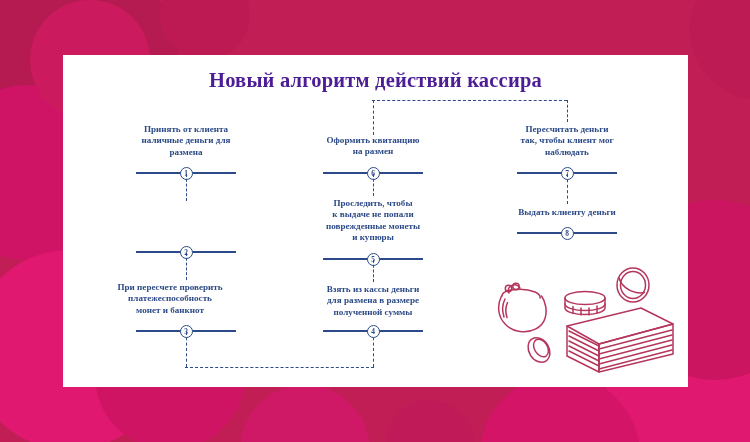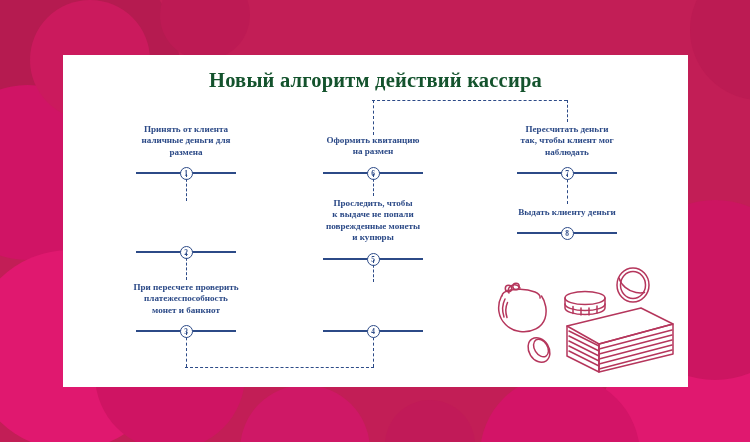--- a/index.html
+++ b/index.html
@@ -29,21 +29,21 @@
   }
   
   #title {
     position: absolute;
     left: 0; top: 14px;
     width: 625px;
     text-align: center;
     font-size: 20.5px;
     font-weight: 700;
     letter-spacing: .2px;
-    color: #14532d;
+    color: #4c1d95;
     font-family: "Liberation Serif", "DejaVu Serif", serif;
   }
   
   #flow { position: absolute; inset: 0; border-radius: 7px; }
   .node {
     position: absolute;
     text-align: center;
     color: #2c4a87;
     font-size: 9.1px;
     font-weight: 700;
@@ -127,21 +127,21 @@
         <div class="circle">1</div>
       </div>
       <div class="dash-v" style="left:122.5px; top:119px; height:27px;"></div>
 
       <div class="conn" style="left:73px; top:189px; width:100px;">
         <div class="bar"></div>
         <div class="circle">2</div>
       </div>
       <div class="dash-v" style="left:122.5px; top:198px; height:27px;"></div>
 
-      <div class="node" style="left:30px; top:227px; width:186px;">При пересчете проверить
+      <div class="node" style="left:14px; top:227px; width:186px;">При пересчете проверить
 платежеспособность
 монет и банкнот</div>
       <div class="conn" style="left:73px; top:268px; width:100px;">
         <div class="bar"></div>
         <div class="circle">3</div>
       </div>
 
       <div class="dash-v" style="left:122.5px; top:277px; height:35px;"></div>
       <div class="dash-h" style="left:122px; top:311.5px; width:189px;"></div>
       <div class="dash-v" style="left:310px; top:277px; height:35px;"></div>
@@ -162,20 +162,23 @@
       <div class="node" style="left:222px; top:143px; width:176px;text-align:center;">Проследить, чтобы
 к выдаче не попали
 поврежденные монеты
 и купюры</div>
       <div class="conn" style="left:260px; top:196px; width:100px;">
         <div class="bar"></div>
         <div class="circle">5</div>
       </div>
       <div class="dash-v" style="left:309.5px; top:205px; height:22px;"></div>
 
+      <div class="node" style="left:220px; top:229px; width:180px;">Взять из кассы деньги
+для размена в размере
+полученной суммы</div>
       <div class="conn" style="left:260px; top:268px; width:100px;">
         <div class="bar"></div>
         <div class="circle">4</div>
       </div>
 
       <div class="node" style="left:413px; top:69px; width:182px;">Пересчитать деньги
 так, чтобы клиент мог
 наблюдать</div>
       <div class="conn" style="left:454px; top:110px; width:100px;">
         <div class="bar"></div>

